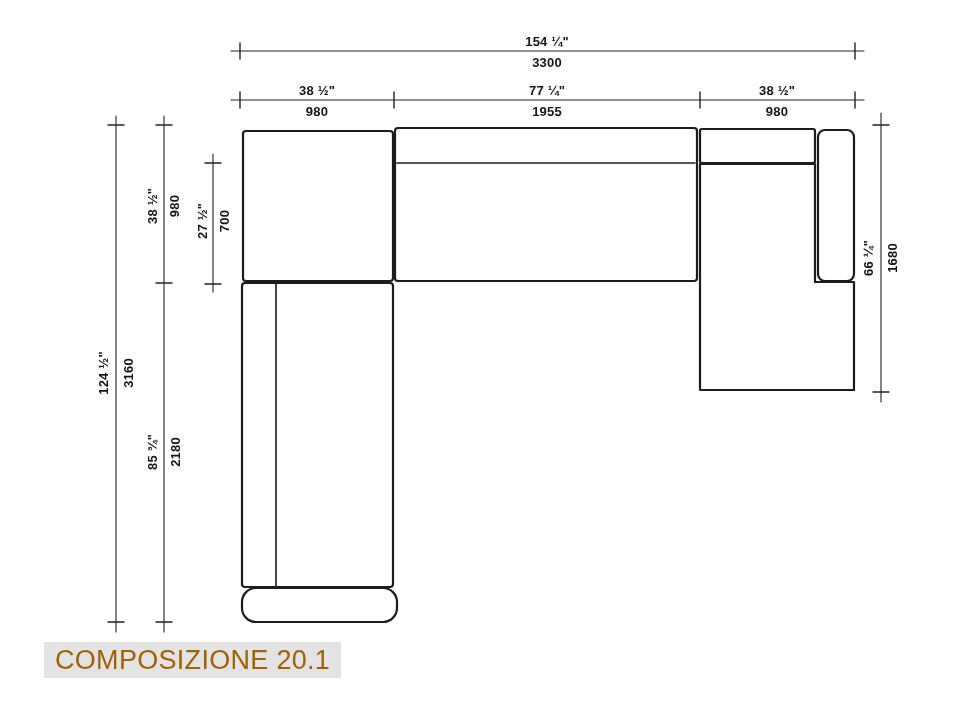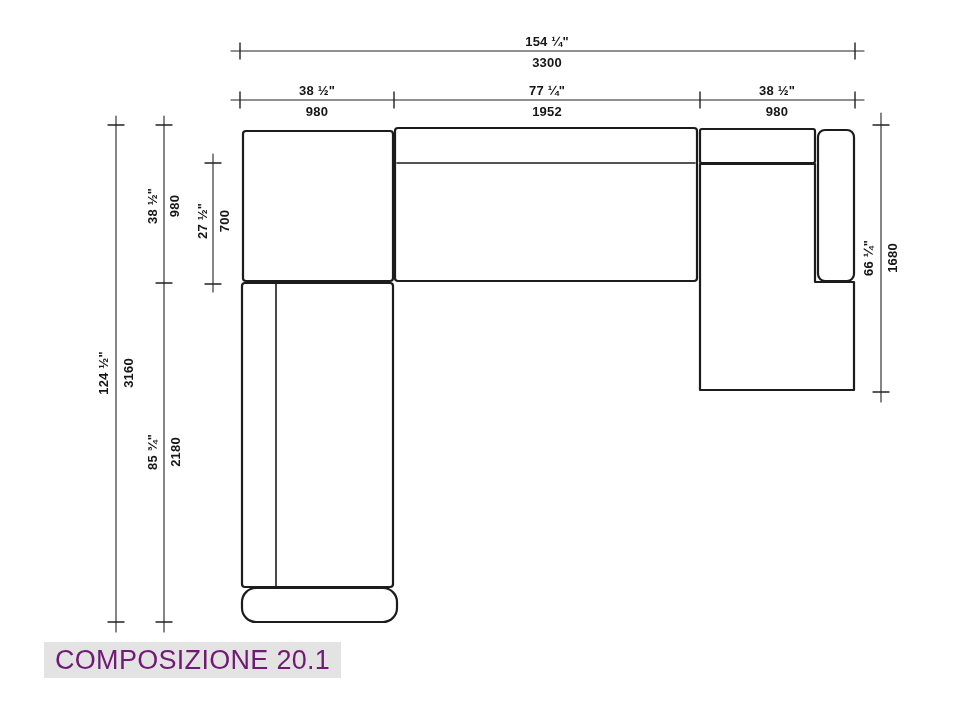--- a/index.html
+++ b/index.html
@@ -21,21 +21,21 @@
     transform:translate(-50%,-50%);
     line-height:1;
   }
   .dim.v{transform:translate(-50%,-50%) rotate(-90deg);}
   .title-bar{
     position:absolute;
     left:44px;top:642px;
     height:36px;line-height:36px;
     padding:0 11px;
     background:#e3e3e3;
-    color:#701a75;
+    color:#a16207;
     font-size:27px;
     letter-spacing:0.3px;
     white-space:nowrap;
   }
 </style>
 </head>
 <body>
 
 <div class="page">
 
@@ -82,21 +82,21 @@
       <line x1="873" y1="125" x2="889" y2="125" stroke-width="1.4"></line>
       <line x1="873" y1="392" x2="889" y2="392" stroke-width="1.4"></line>
     </g>
   </svg>
 
   <div class="dim" style="left:547px;top:41px">154 ¼"</div>
   <div class="dim" style="left:547px;top:62px">3300</div>
   <div class="dim" style="left:317px;top:90px">38 ½"</div>
   <div class="dim" style="left:317px;top:111px">980</div>
   <div class="dim" style="left:547px;top:90px">77 ¼"</div>
-  <div class="dim" style="left:547px;top:111px">1952</div>
+  <div class="dim" style="left:547px;top:111px">1955</div>
   <div class="dim" style="left:777px;top:90px">38 ½"</div>
   <div class="dim" style="left:777px;top:111px">980</div>
 
   <div class="dim v" style="left:103px;top:373px">124 ½"</div>
   <div class="dim v" style="left:128px;top:373px">3160</div>
   <div class="dim v" style="left:152px;top:206px">38 ½"</div>
   <div class="dim v" style="left:174px;top:206px">980</div>
   <div class="dim v" style="left:202px;top:221px">27 ½"</div>
   <div class="dim v" style="left:224px;top:221px">700</div>
   <div class="dim v" style="left:152px;top:452px">85 ¾"</div>

